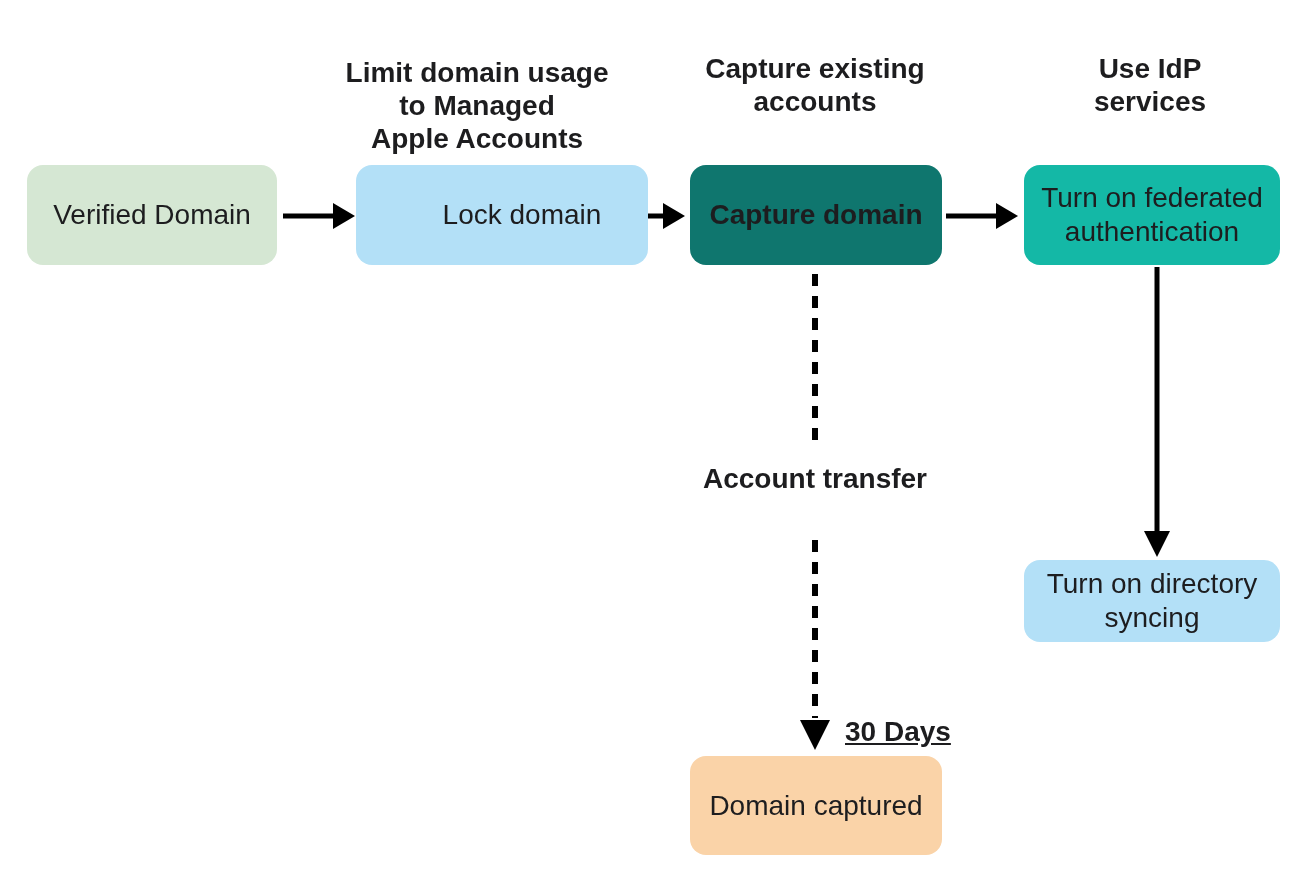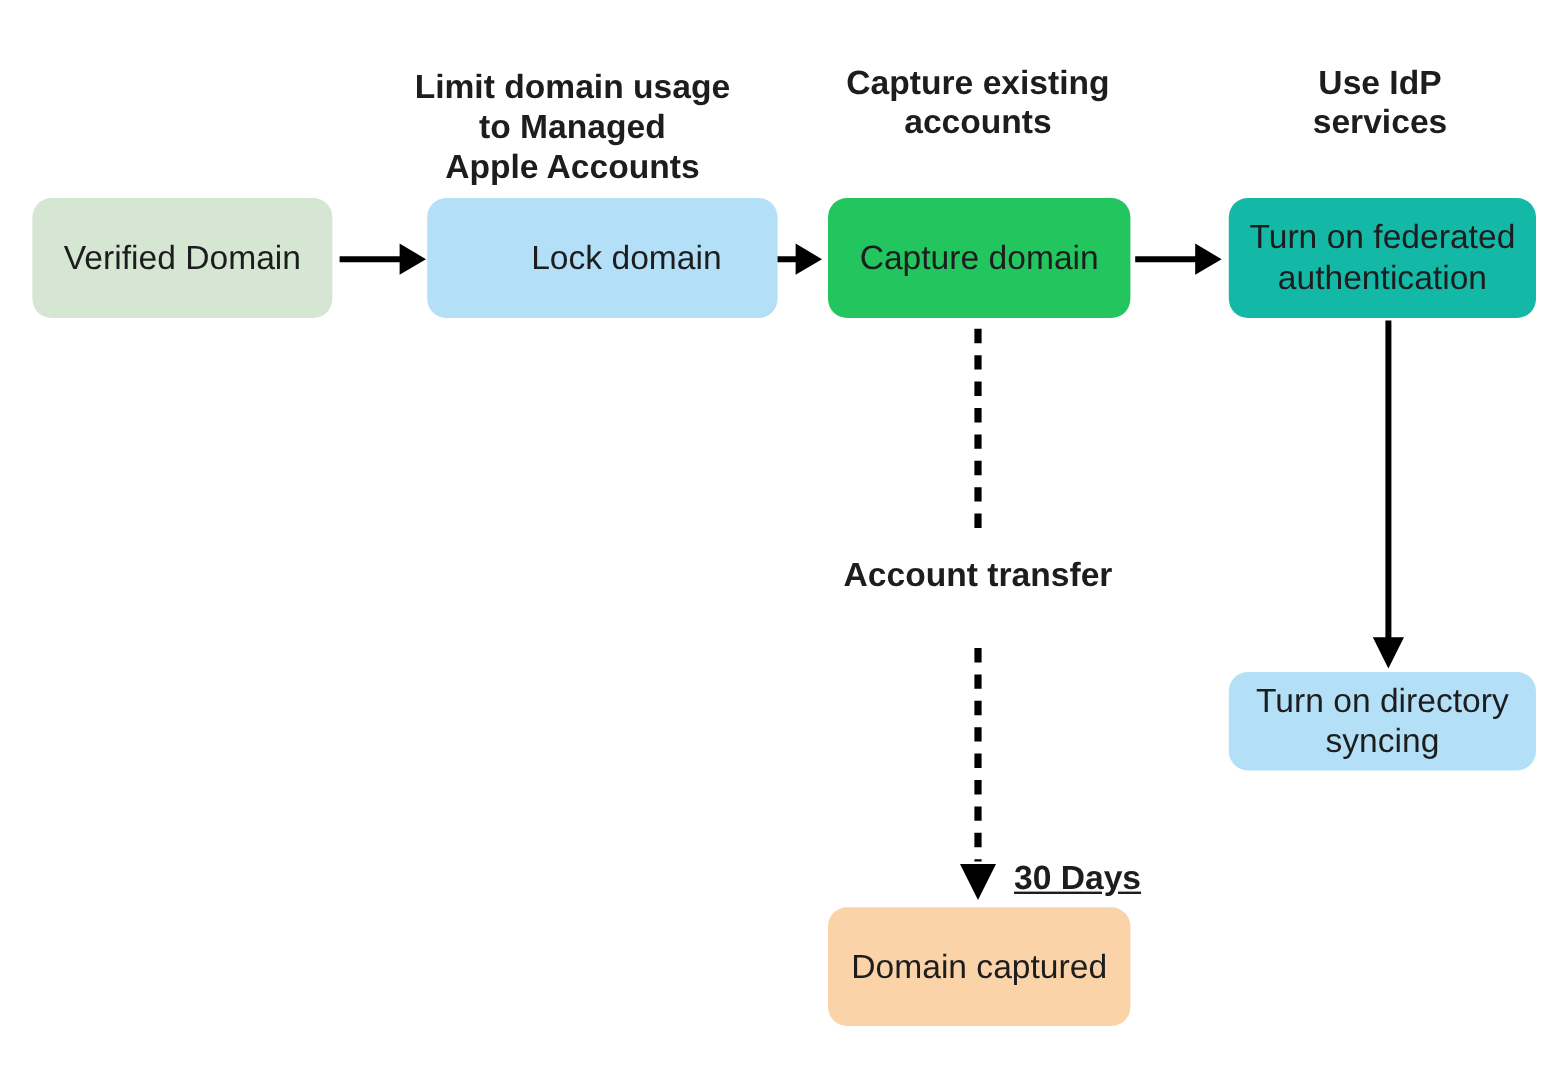--- a/index.html
+++ b/index.html
@@ -120,21 +120,21 @@
   </div>
 
   <div class="node" id="node-verified" style="background: rgb(213, 231, 211);">
     <div>Verified Domain</div>
   </div>
 
   <div class="node" id="node-lock" style="background: rgb(179, 224, 247); padding-left: 40px;">
     <div>Lock domain</div>
   </div>
 
-  <div class="node" id="node-capture" style="background: #22c55e;">
+  <div class="node" id="node-capture" style="background: #0f766e; font-weight: bold;">
     <div>Capture domain</div>
   </div>
 
   <div class="node" id="node-federated" style="background: #14b8a6;">
     <div>Turn on federated</div>
     <div>authentication</div>
   </div>
 
   <div class="node" id="node-directory" style="background: rgb(179, 224, 247);">
     <div>Turn on directory</div>

